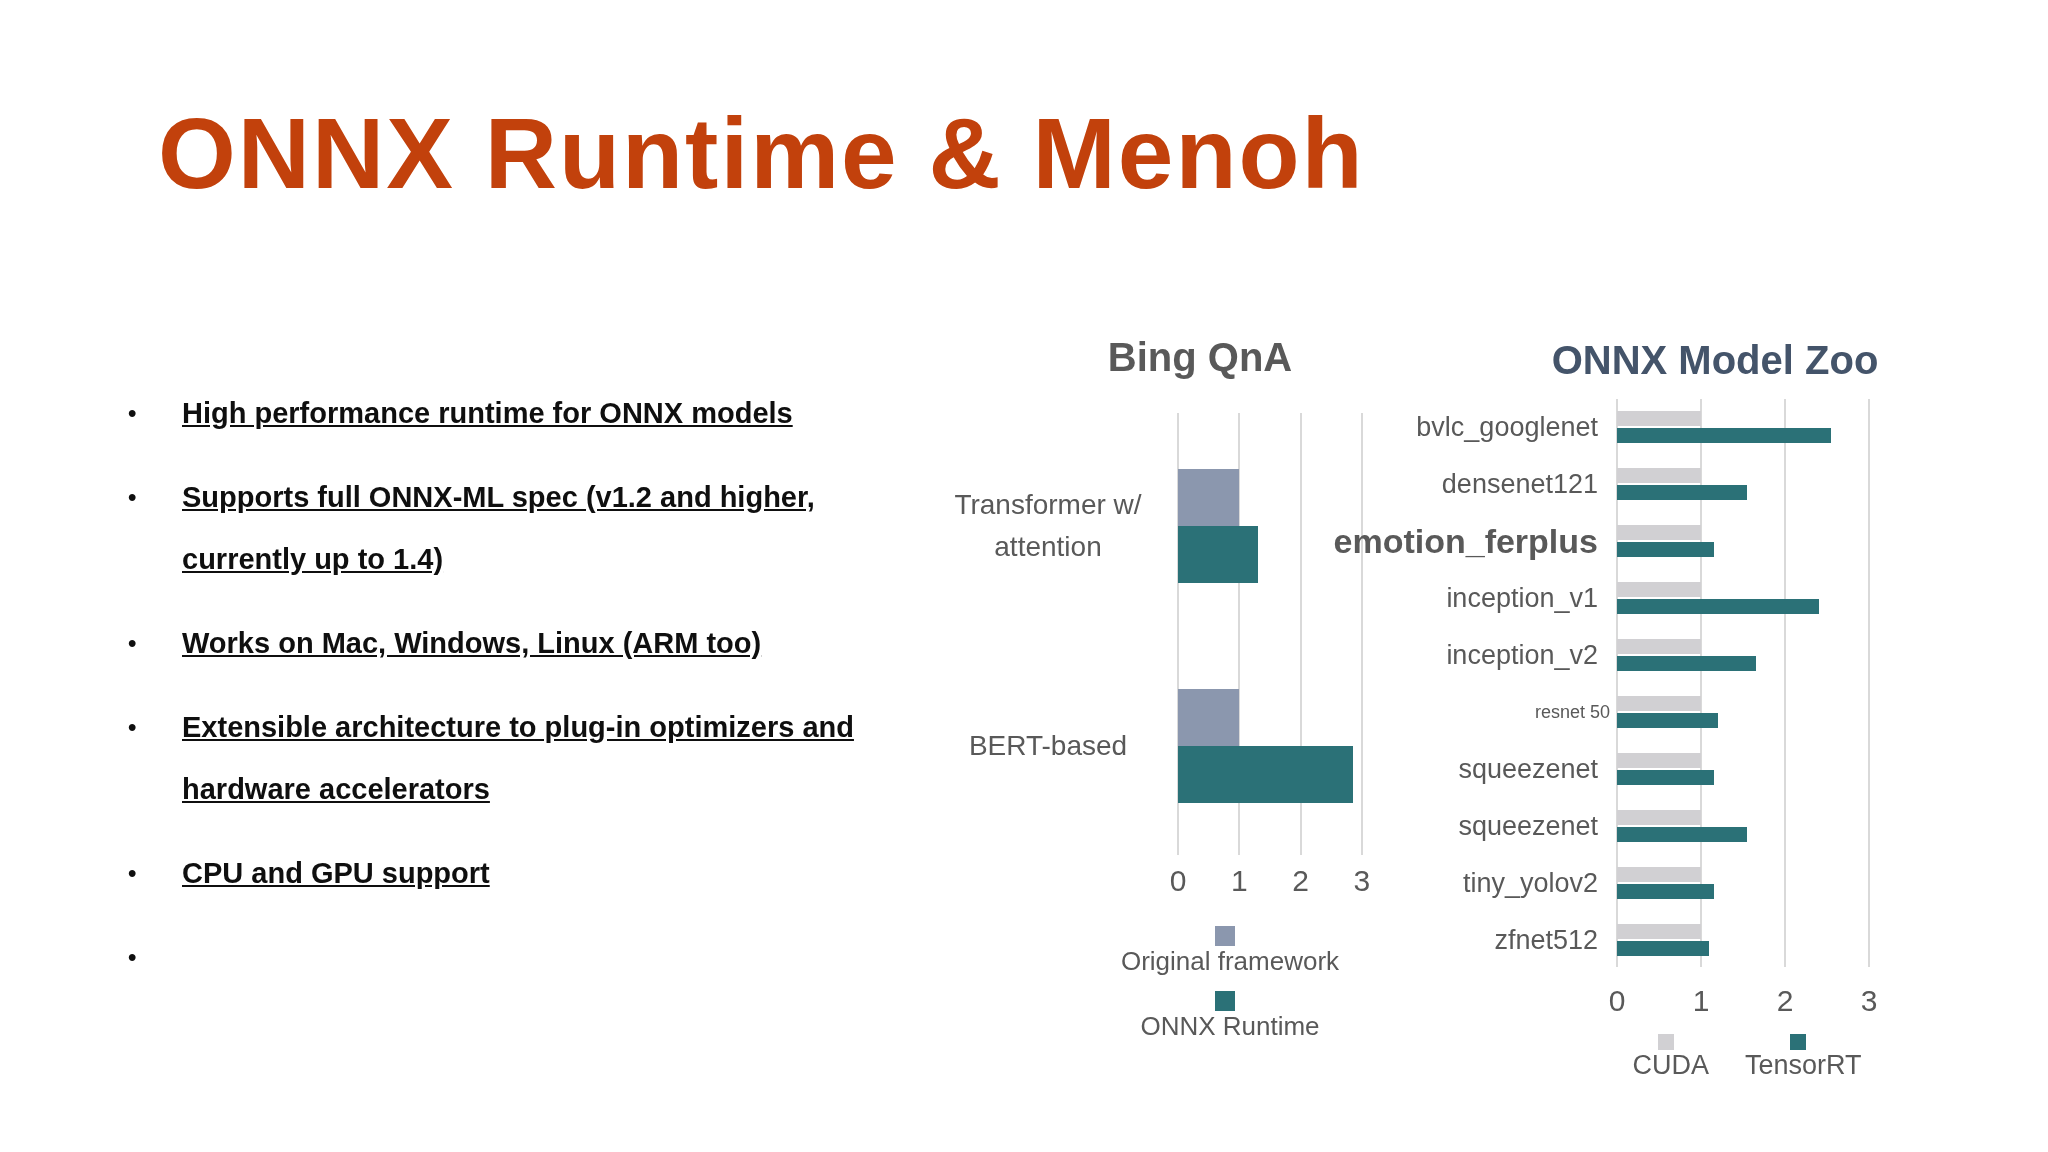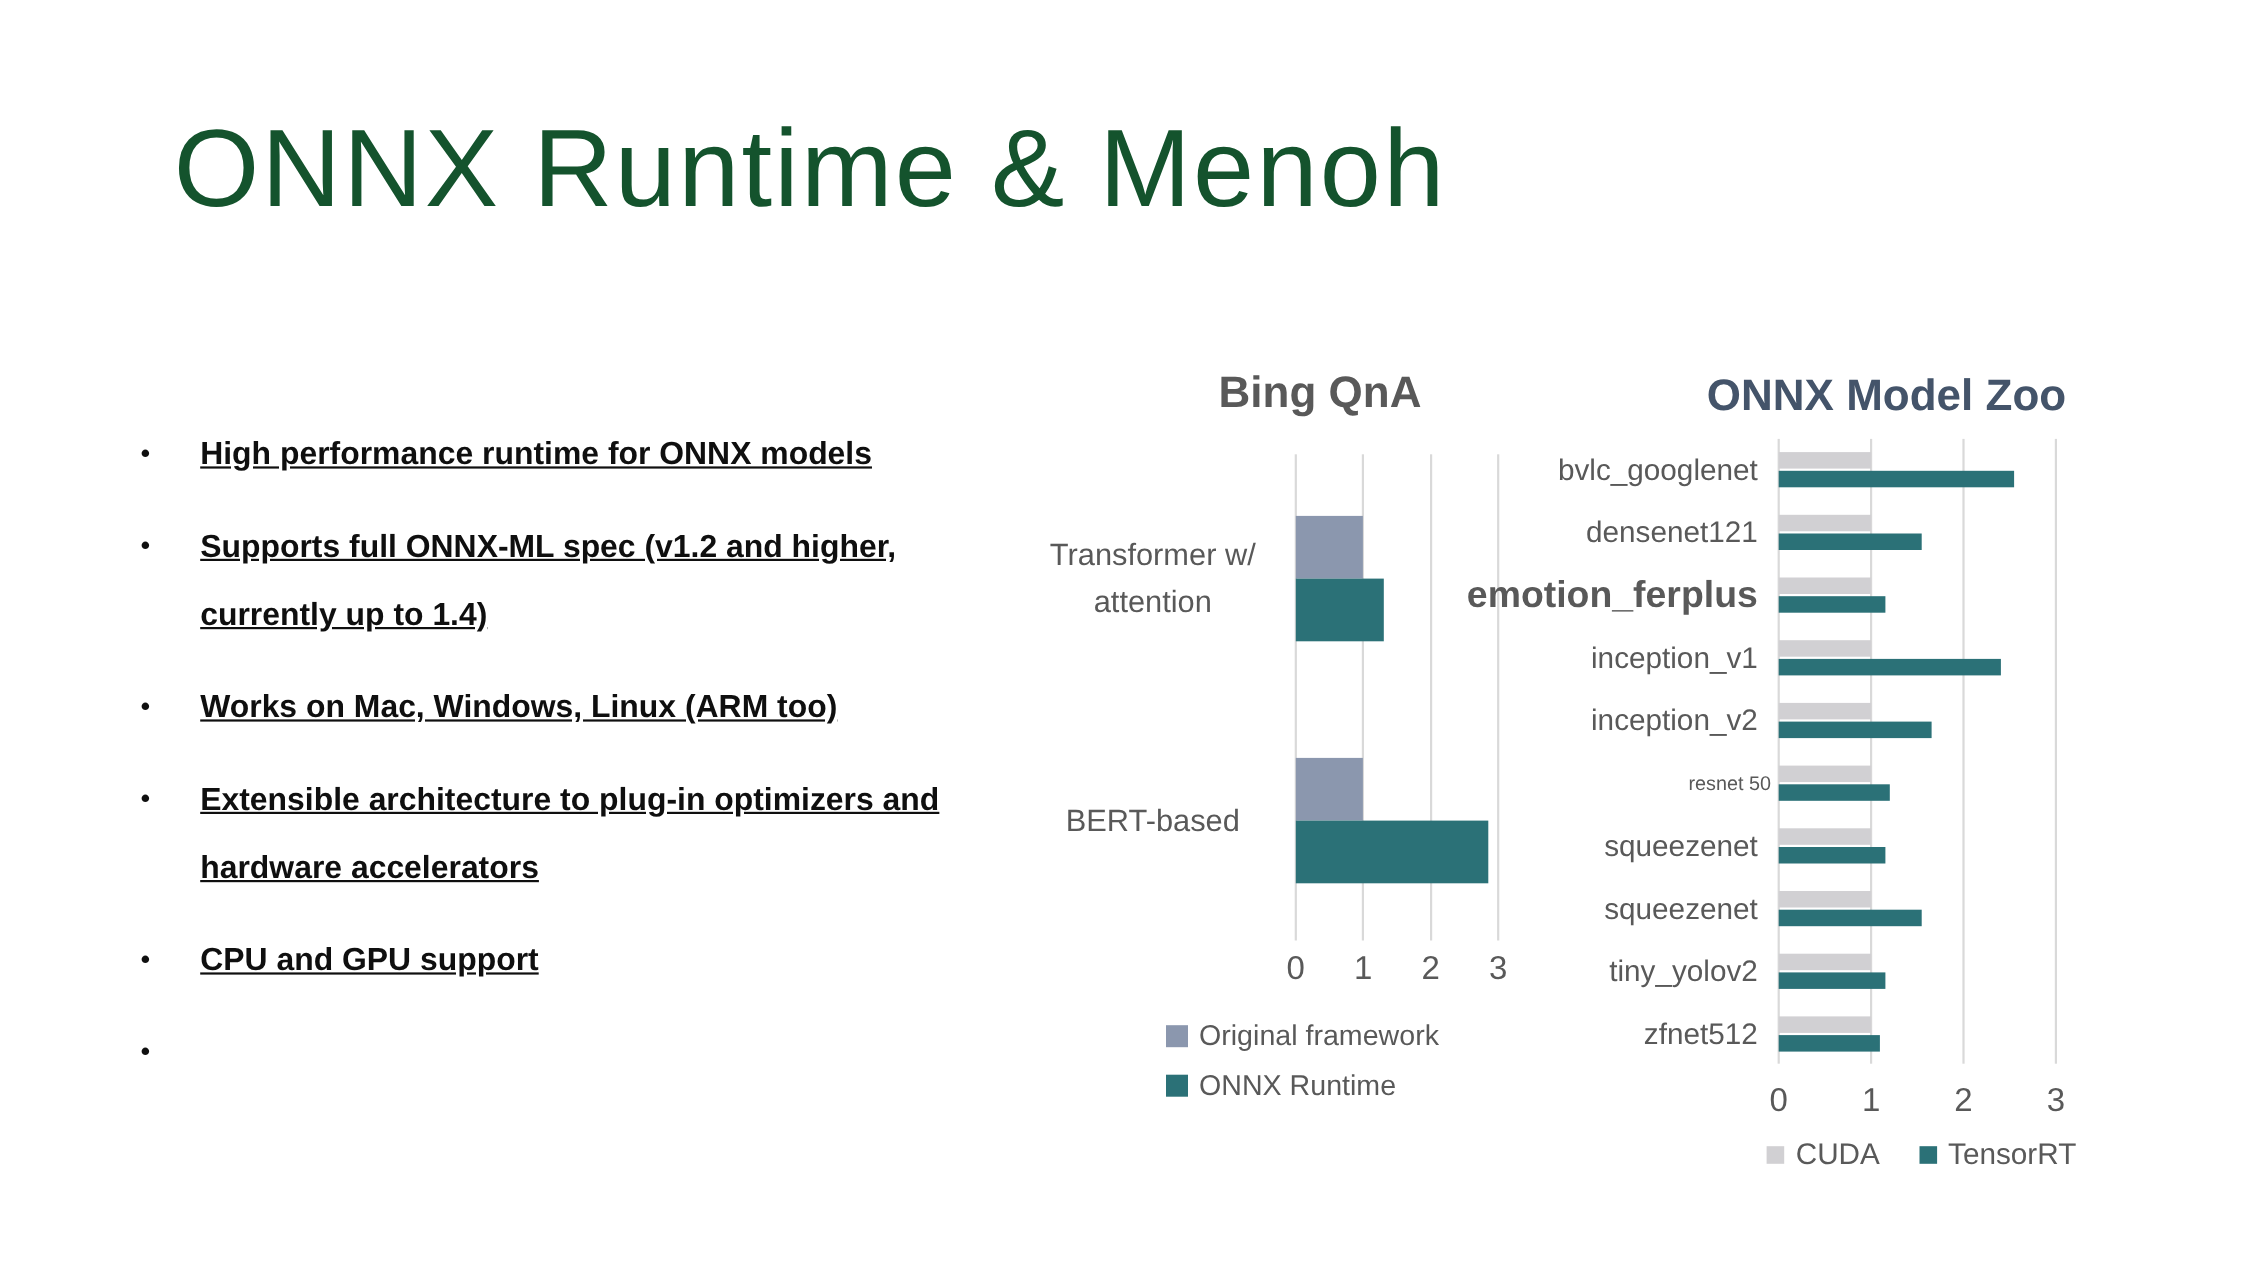--- a/index.html
+++ b/index.html
@@ -2,37 +2,37 @@
 <html><head>
 <meta charset="utf-8">
 <style>
   html,body{margin:0;padding:0;background:#ffffff;}
   .slide{
     position:relative;width:2048px;height:1152px;background:#ffffff;overflow:hidden;
     font-family:"Liberation Sans",sans-serif;
   }
   .slide-title{
     position:absolute;left:158px;top:96px;width:1400px;
-    font-size:100px;font-weight:400;letter-spacing:2px;color:#14532d;white-space:nowrap;
+    font-size:100px;font-weight:700;letter-spacing:2px;color:#c2410c;white-space:nowrap;
   }
   .bullet-list{position:absolute;left:118px;top:382px;width:780px;list-style:none;margin:0;padding:0;}
   .bullet-item{display:flex;margin:0 0 22px 0;font-size:29px;font-weight:700;color:#0f0f0f;line-height:62px;}
   .bullet-dot{flex:0 0 54px;padding-left:10px;font-size:24px;}
   .bullet-text{max-width:712px;text-decoration:underline;}
   .chart{position:absolute;}
   .chart-bing{left:930px;top:330px;width:480px;height:710px;}
   .chart-zoo{left:1380px;top:330px;width:600px;height:770px;}
   .chart-title{position:absolute;text-align:center;font-size:40px;font-weight:700;color:#595959;white-space:nowrap;}
   .chart-title.zoo{color:#44546a;}
   .gridline{position:absolute;width:2px;background:#d9d9d9;}
   .bar{position:absolute;}
   .cat-label{position:absolute;display:flex;align-items:center;color:#595959;}
   .tick-label{position:absolute;width:60px;text-align:center;color:#595959;}
   .legend{position:absolute;display:flex;}
-  .legend-item{display:flex;align-items:center;color:#595959;}
+  .legend-item{display:flex;align-items:center;color:#595959;flex-direction:column;}
   .legend-swatch{display:inline-block;}
 </style>
 </head>
 <body>
 
 <div class="slide">
   <div class="slide-title">ONNX Runtime &amp; Menoh</div>
 
   <ul class="bullet-list">
       <li class="bullet-item">

